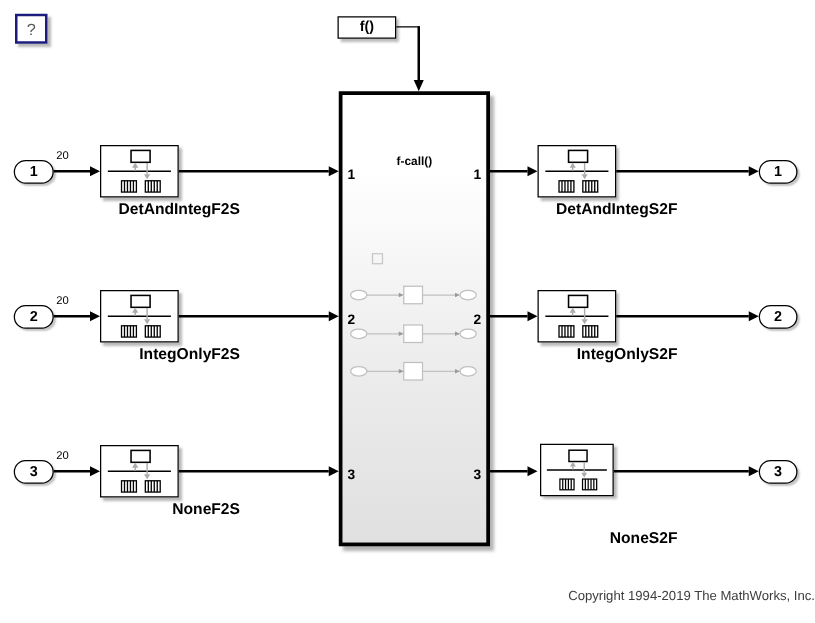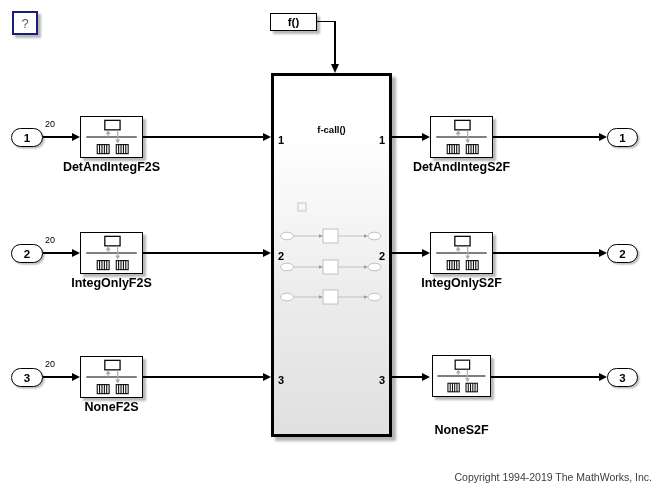--- a/index.html
+++ b/index.html
@@ -13,21 +13,21 @@
   .arr-r{position:absolute;width:0;height:0;
          border-top:4.5px solid transparent;border-bottom:4.5px solid transparent;
          border-left:8px solid #000;}
   .arr-d{position:absolute;width:0;height:0;
          border-left:4.5px solid transparent;border-right:4.5px solid transparent;
          border-top:9px solid #000;}
   
   .blk{position:absolute;box-sizing:border-box;background:#fff;border:1.6px solid #000;
        box-shadow:2.5px 2.5px 2px #b8b8b8;}
   .blk svg{display:block;width:100%;height:100%;}
-  .blk-label{position:absolute;text-align:center;font-weight:bold;font-size:12.5px;
+  .blk-label{position:absolute;text-align:right;font-weight:bold;font-size:12.5px;
              line-height:13px;white-space:nowrap;}
   .oval{position:absolute;box-sizing:border-box;background:#fff;border:1.8px solid #000;
         border-radius:10px;box-shadow:1.8px 1.8px 1.5px #c4c4c4;
         display:flex;align-items:center;justify-content:center;
         font-weight:bold;font-size:11.5px;}
   .swidth{position:absolute;font-size:9px;line-height:10px;}
   .helpbtn{position:absolute;left:12px;top:11px;width:26px;height:24px;box-sizing:border-box;
            background:#fff;border:2px solid #1c1c7c;box-shadow:2.5px 2.5px 2px #b8b8b8;
            display:flex;align-items:center;justify-content:center;
            font-size:13px;color:#5a5a5a;cursor:pointer;}

